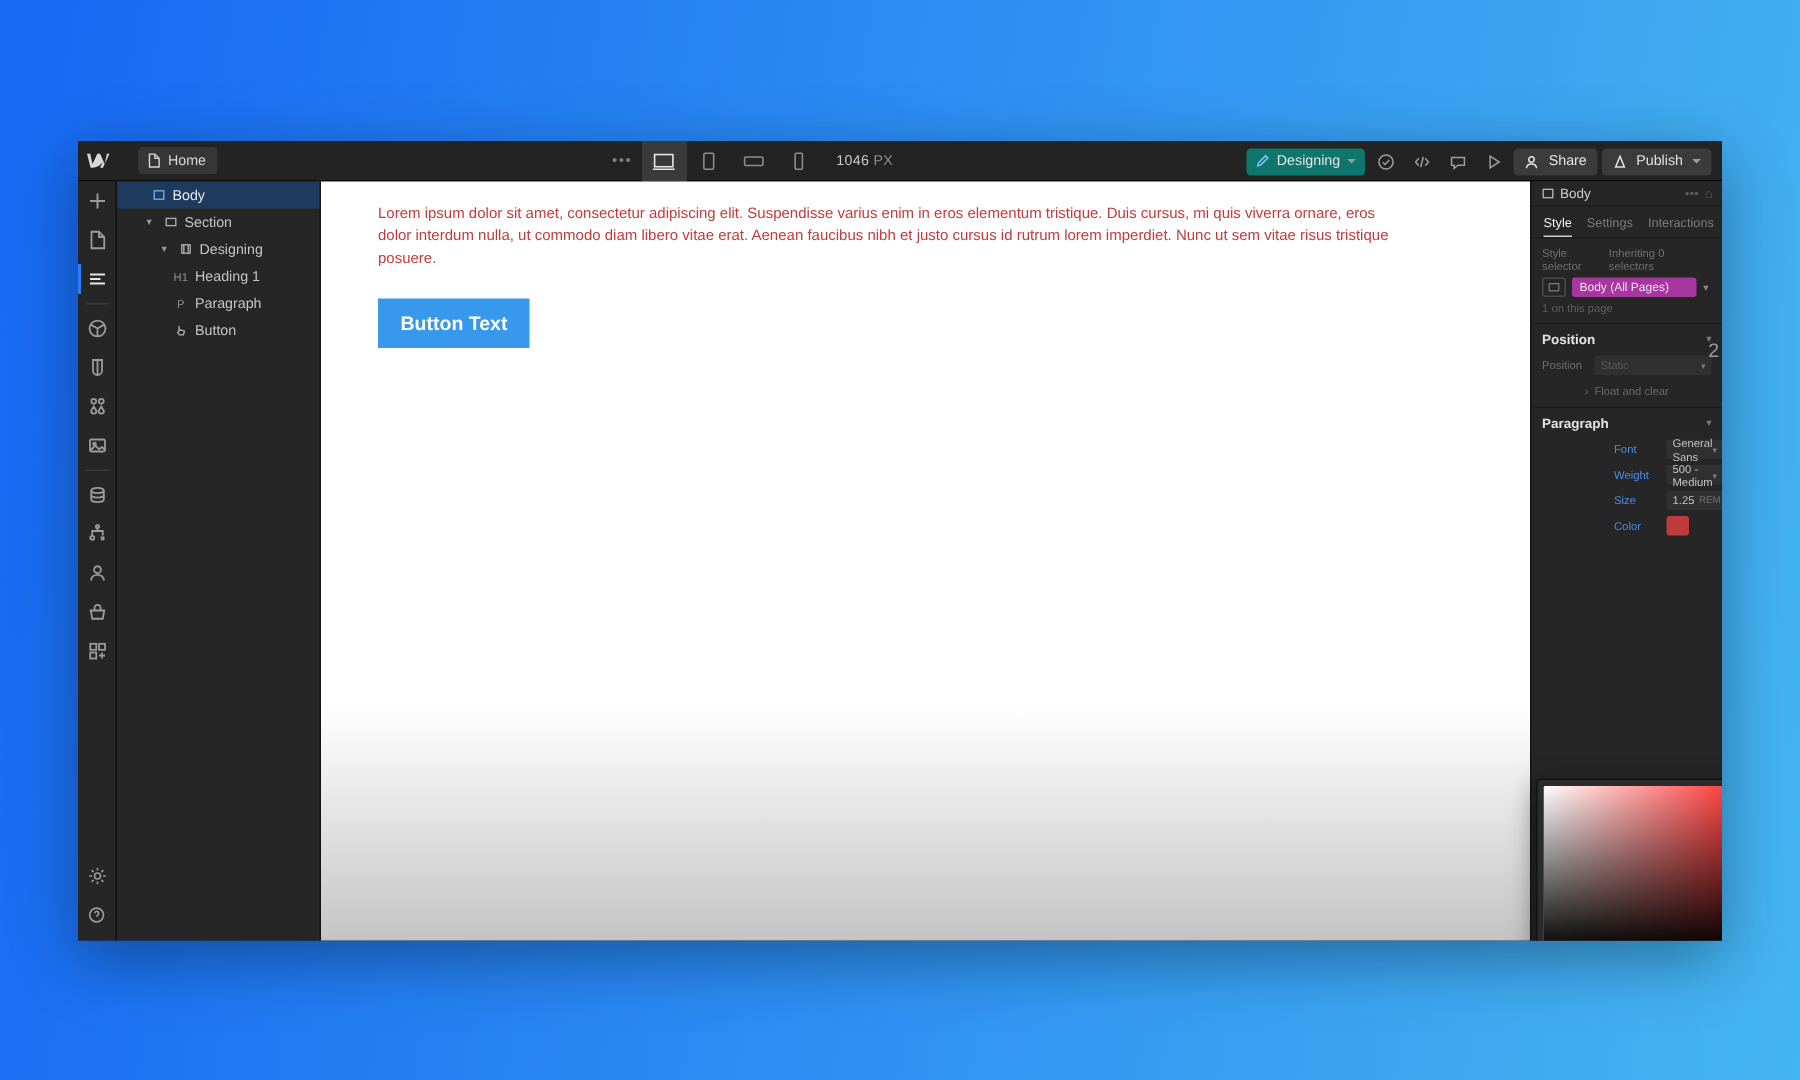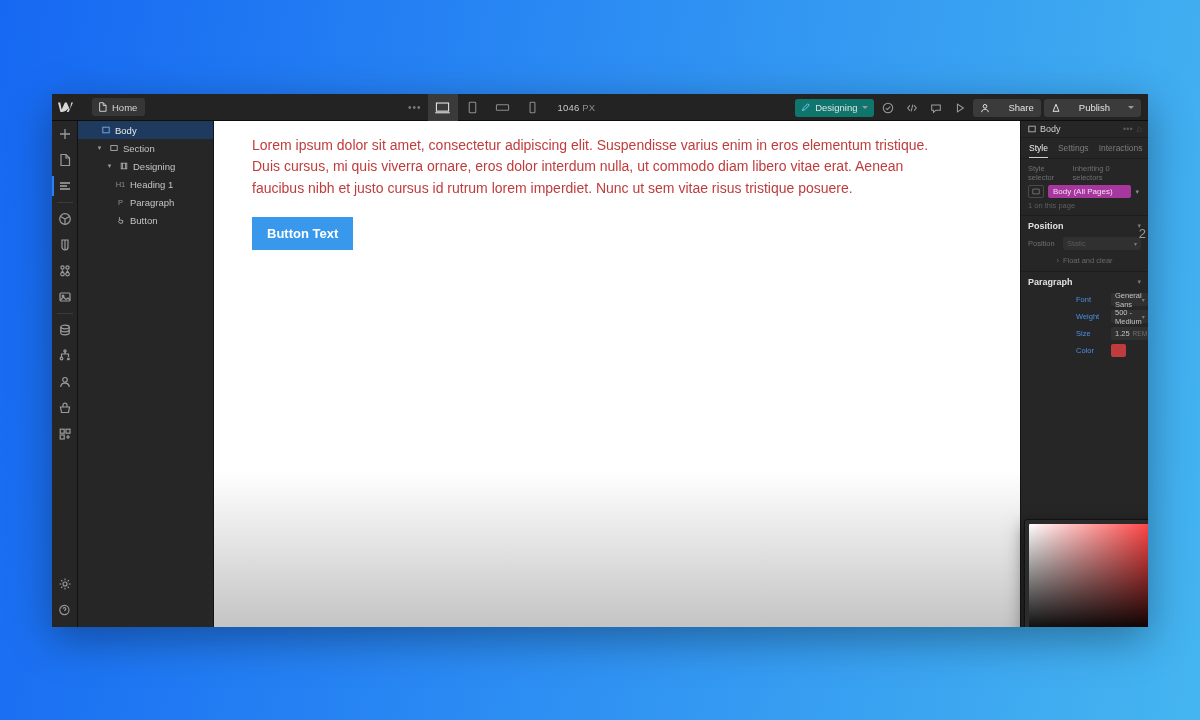--- a/index.html
+++ b/index.html
@@ -76,21 +76,21 @@
   .mode-chip svg.pen { width: 9px; height: 9px; }
   .chev { width: 0; height: 0; border-left: 3px solid transparent;
           border-right: 3px solid transparent; border-top: 3.5px solid #9a9a9a; }
   .tb-icon {
     width: 21px; height: 22px;
     display: flex; align-items: center; justify-content: center;
     color: #9d9d9d;
   }
   .tb-icon svg { width: 12px; height: 12px; }
   .tb-btn {
-    display: flex; align-items: center; gap: 18px;
+    display: flex; align-items: center; gap: 6px;
     height: 18px; padding: 0 7px;
     background: #3b3b3b; border-radius: 3px;
     color: #e2e2e2; font-size: 9.5px;
   }
   .tb-btn svg { width: 10px; height: 10px; }
   .tb-btn.publish { background: #3b3b3b; }
 
   
   #left-rail {
     position: absolute; left: 0; top: 27px;
@@ -152,21 +152,21 @@
     position: absolute; left: 0; bottom: 0; width: 100%; height: 190px;
     background: linear-gradient(to bottom, rgba(255,255,255,0) 0%, rgba(255,255,255,0) 18%, #c4c4c4 100%);
     pointer-events: none;
   }
   .canvas-inner { padding: 14px 38px 0 38px; }
   #page-heading {
     color: #c03c3c; font-size: 31px; font-weight: bold;
     letter-spacing: -0.3px; margin-bottom: 10px;
   }
   #page-paragraph {
-    color: #c03c3c; font-size: 14px; line-height: 1.52;
+    color: #c03c3c; font-size: 10px; line-height: 1.52;
     max-width: 682px; margin-bottom: 18px;
   }
   #page-button {
     display: inline-block; background: #3898ec; color: #fff;
     font-size: 13px; font-weight: bold;
     padding: 9px 15px; border-radius: 0;
   }
 
   
   #style-panel {

